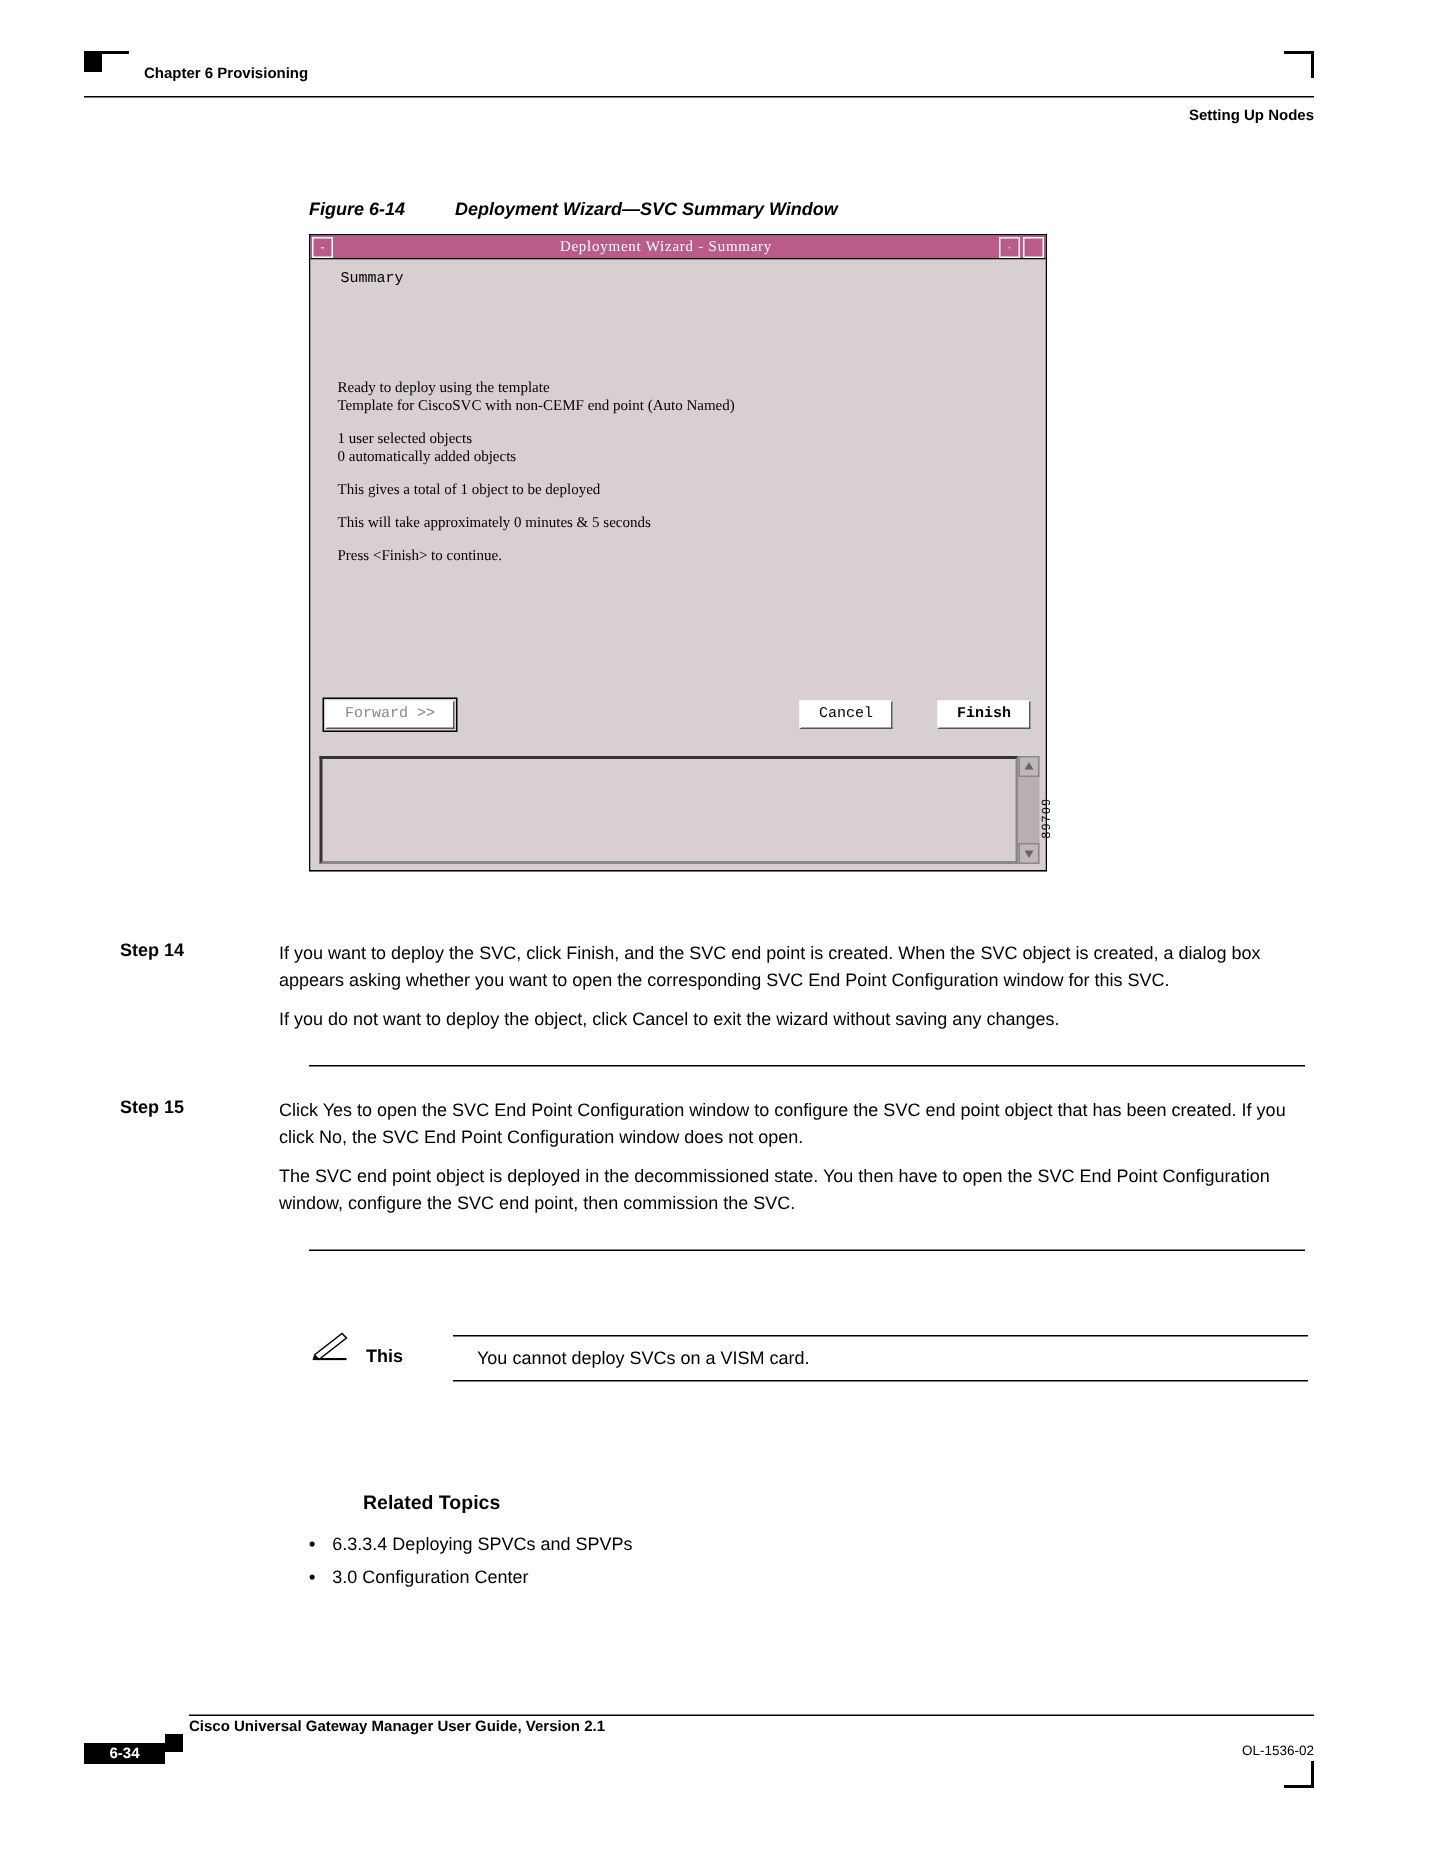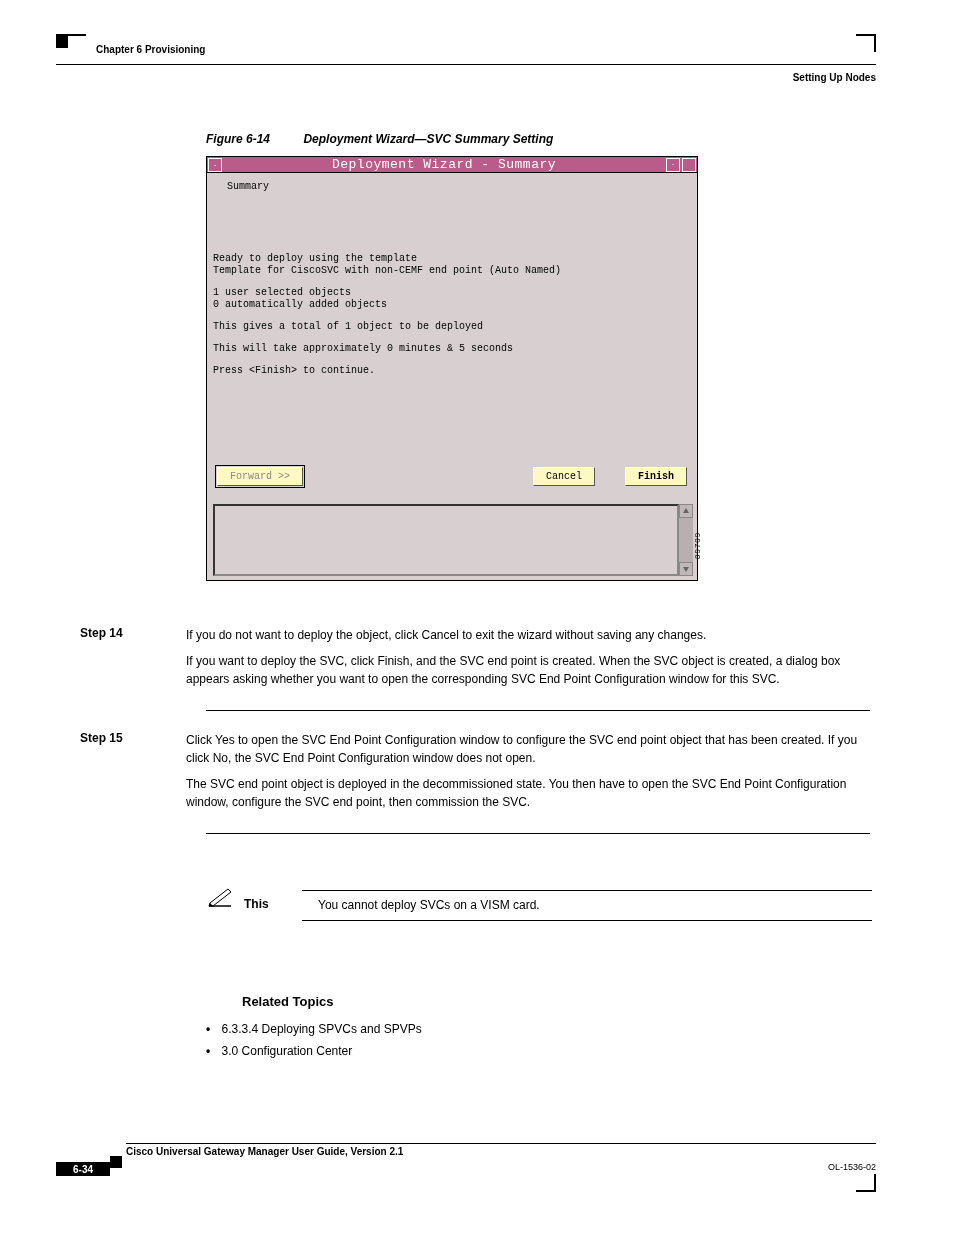--- a/index.html
+++ b/index.html
@@ -112,62 +112,62 @@
 .titlebar .sys-right2 {
   width: 14px; height: 14px;
   border: 1px solid #fff;
   background: #b95c8a;
   margin: 0 1px;
 }
 .titlebar-text {
   flex: 1;
   text-align: center;
   color: #fff;
-  font-family: Liberation Mono, monospace;
-  font-size: 13px;
+  font-family: Liberation Serif, serif;
+  font-size: 10px;
   letter-spacing: 0.5px;
 }
 .right-ctrls { display: flex; }
 .dialog-body {
   background: #d8d0d0;
   height: calc(100% - 16px);
   position: relative;
 }
 .summary-label {
   position: absolute;
   left: 20px;
   top: 8px;
   font-family: "Courier New", monospace;
   font-size: 10px;
   color: #000;
 }
 .summary-text {
   position: absolute;
-  left: 6px;
+  left: 18px;
   top: 80px;
-  font-family: Liberation Mono, monospace;
+  font-family: Liberation Serif, serif;
   font-size: 10px;
   line-height: 12px;
   color: #000;
 }
 .summary-text p { margin-bottom: 10px; white-space: pre; }
 .button-row {
   position: absolute;
   left: 10px;
   right: 10px;
   top: 290px;
   height: 26px;
   display: flex;
   align-items: center;
 }
 .btn {
   font-family: "Courier New", monospace;
   font-size: 10px;
   padding: 3px 12px;
-  background: #fef9c3;
+  background: #ffffff;
   border-top: 1px solid #fff;
   border-left: 1px solid #fff;
   border-right: 1px solid #555;
   border-bottom: 1px solid #555;
 }
 .btn.forward {
   outline: 1px solid #000;
   outline-offset: 1px;
   color: #888;
 }
@@ -360,21 +360,21 @@
 
 <div class="page">
   <div class="top-mark-left"></div>
   <div class="top-mark-right"></div>
   <div class="chapter-info">Chapter 6      Provisioning</div>
   <div class="header-line"></div>
   <div class="section-info">Setting Up Nodes</div>
 
   <div class="figure-caption">
     <span class="fignum">Figure 6-14</span>
-    <span class="figtitle">Deployment Wizard—SVC Summary Setting</span>
+    <span class="figtitle">Deployment Wizard—SVC Summary Window</span>
   </div>
 
   <div class="dialog-wrap">
     <div class="titlebar">
       <div class="sys-left">-</div>
       <div class="titlebar-text">Deployment Wizard - Summary</div>
       <div class="right-ctrls">
         <div class="sys-right">·</div>
         <div class="sys-right2"></div>
       </div>
@@ -410,22 +410,22 @@
         </div>
       </div>
     </div>
   </div>
   <div class="side-num">89709</div>
 
   <div class="steps">
     <div class="step-row">
       <div class="step-label">Step 14</div>
       <div class="step-content">
+        <p>If you want to deploy the SVC, click Finish, and the SVC end point is created. When the SVC object is created, a dialog box appears asking whether you want to open the corresponding SVC End Point Configuration window for this SVC.</p>
         <p>If you do not want to deploy the object, click Cancel to exit the wizard without saving any changes.</p>
-        <p>If you want to deploy the SVC, click Finish, and the SVC end point is created. When the SVC object is created, a dialog box appears asking whether you want to open the corresponding SVC End Point Configuration window for this SVC.</p>
       </div>
     </div>
     <hr class="sep-line">
     <div class="step-row">
       <div class="step-label">Step 15</div>
       <div class="step-content">
         <p>Click Yes to open the SVC End Point Configuration window to configure the SVC end point object that has been created. If you click No, the SVC End Point Configuration window does not open.</p>
         <p>The SVC end point object is deployed in the decommissioned state. You then have to open the SVC End Point Configuration window, configure the SVC end point, then commission the SVC.</p>
       </div>
     </div>

